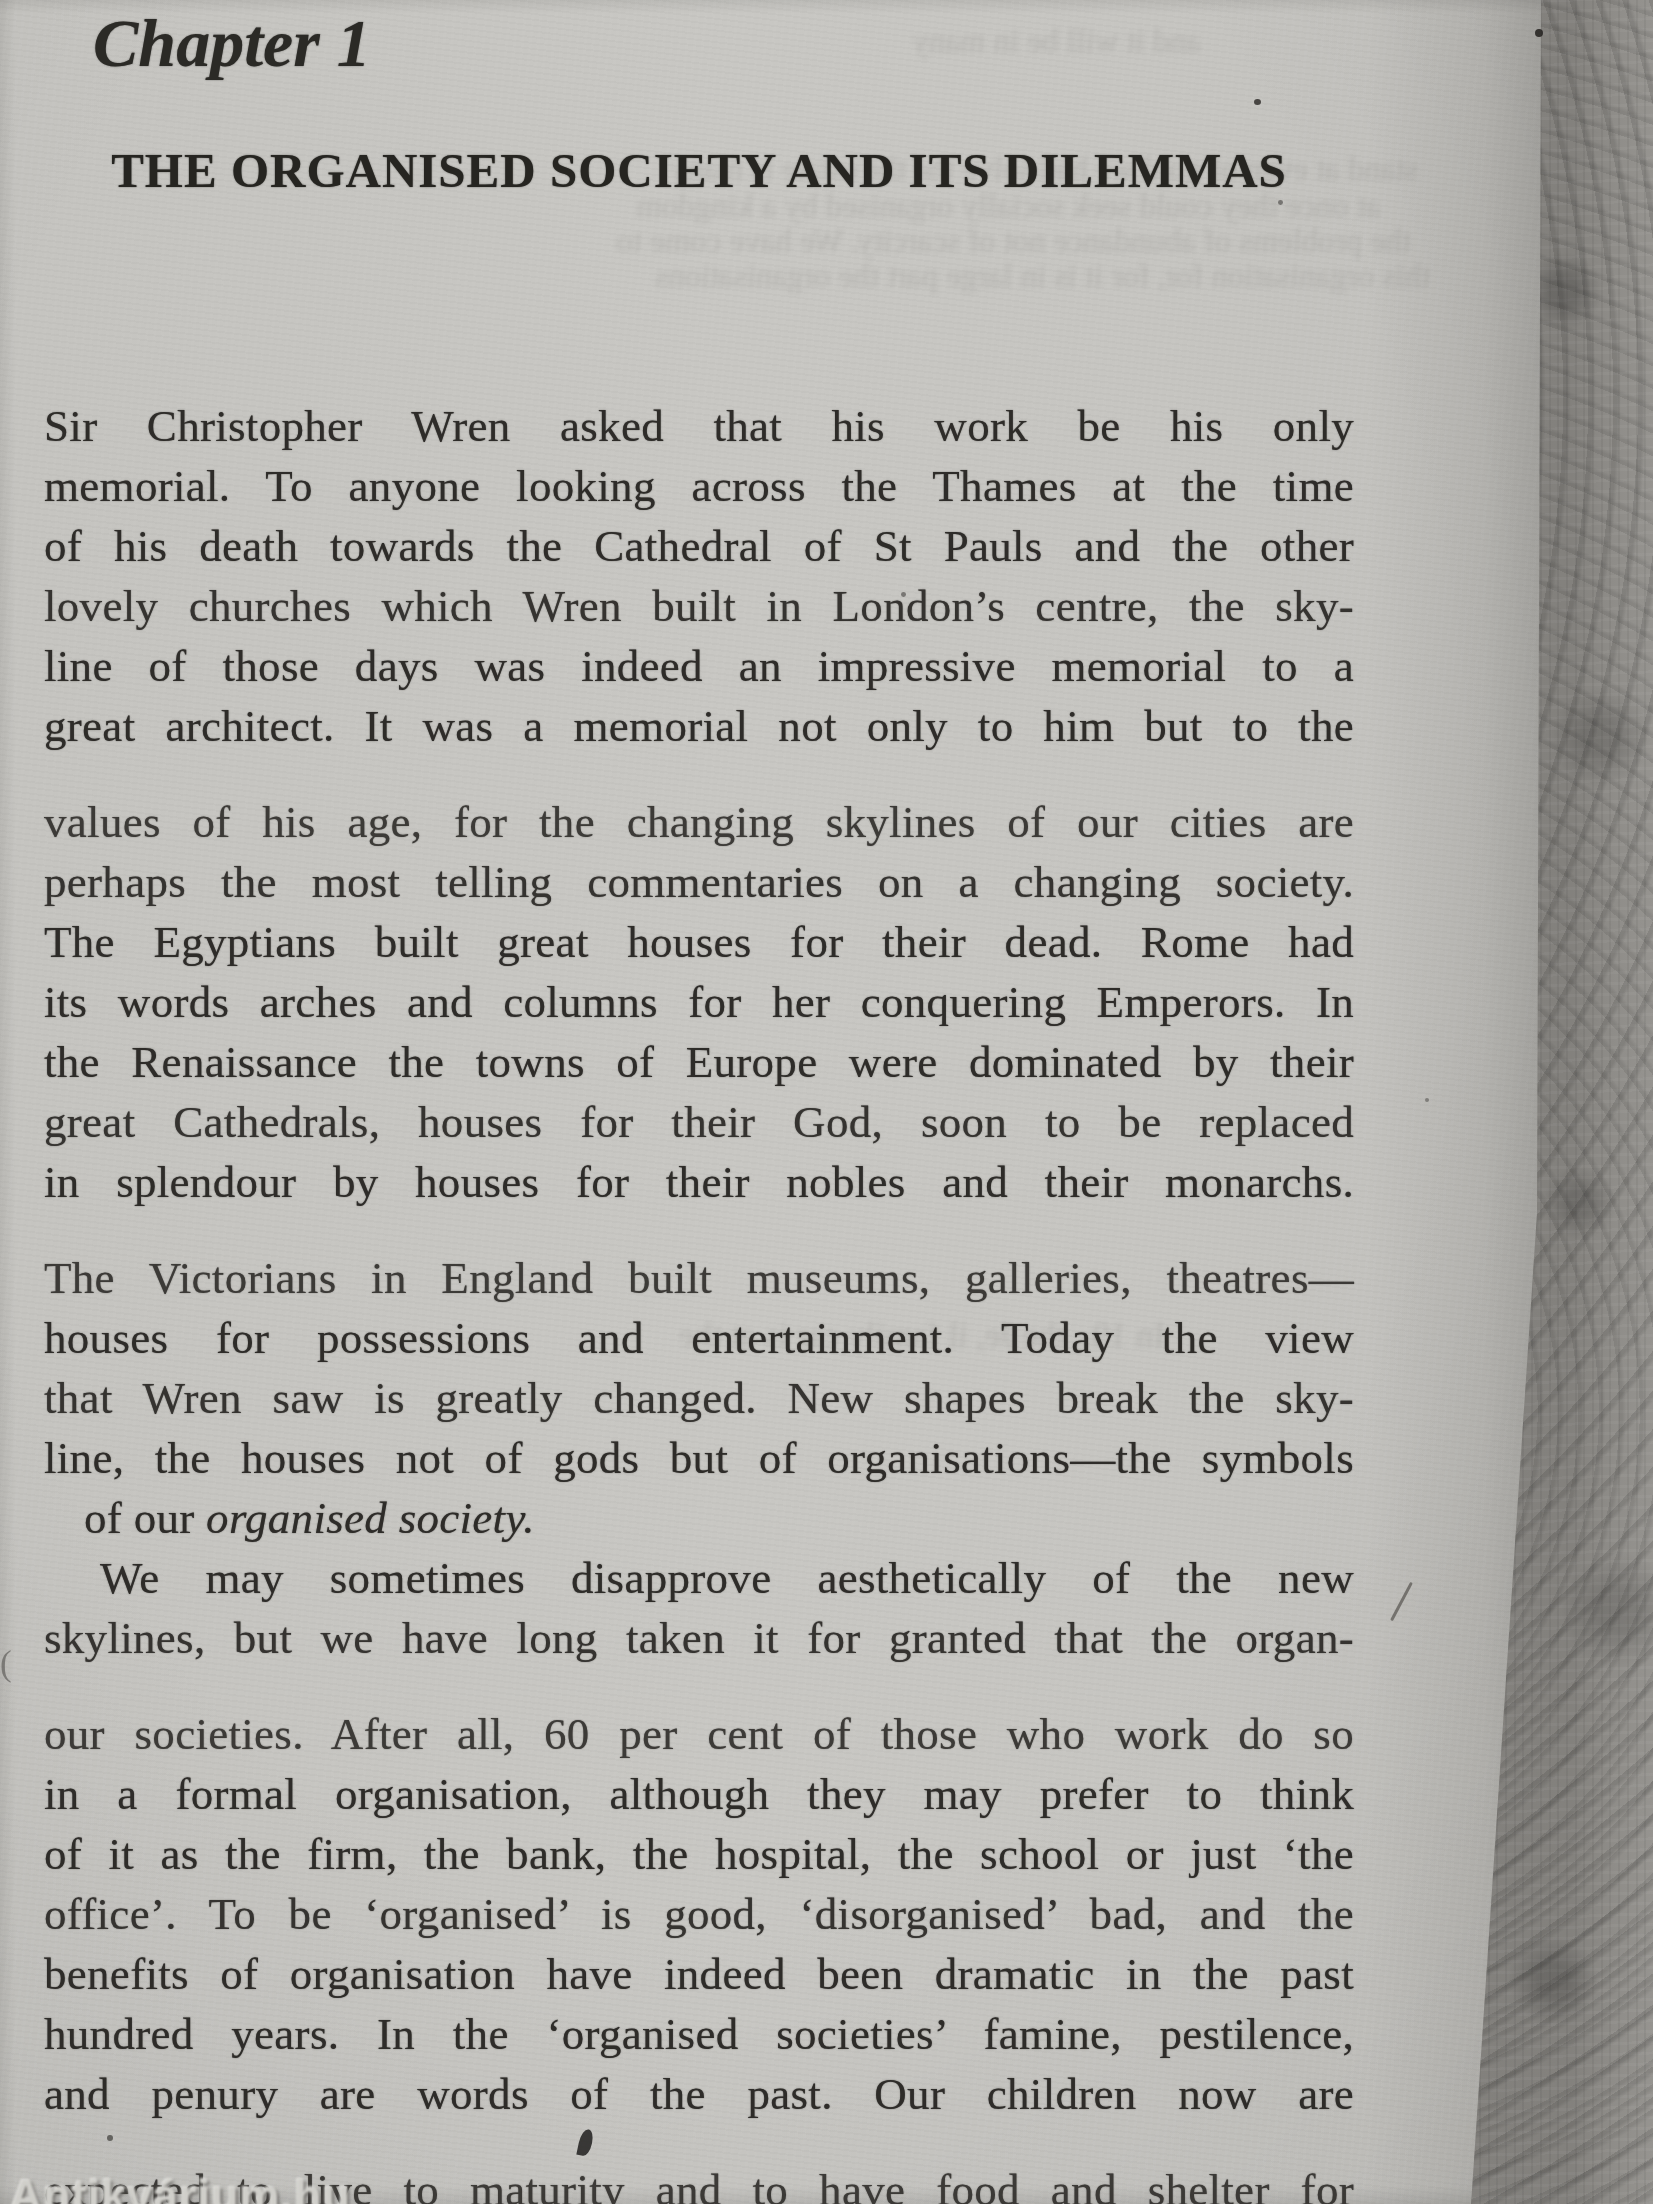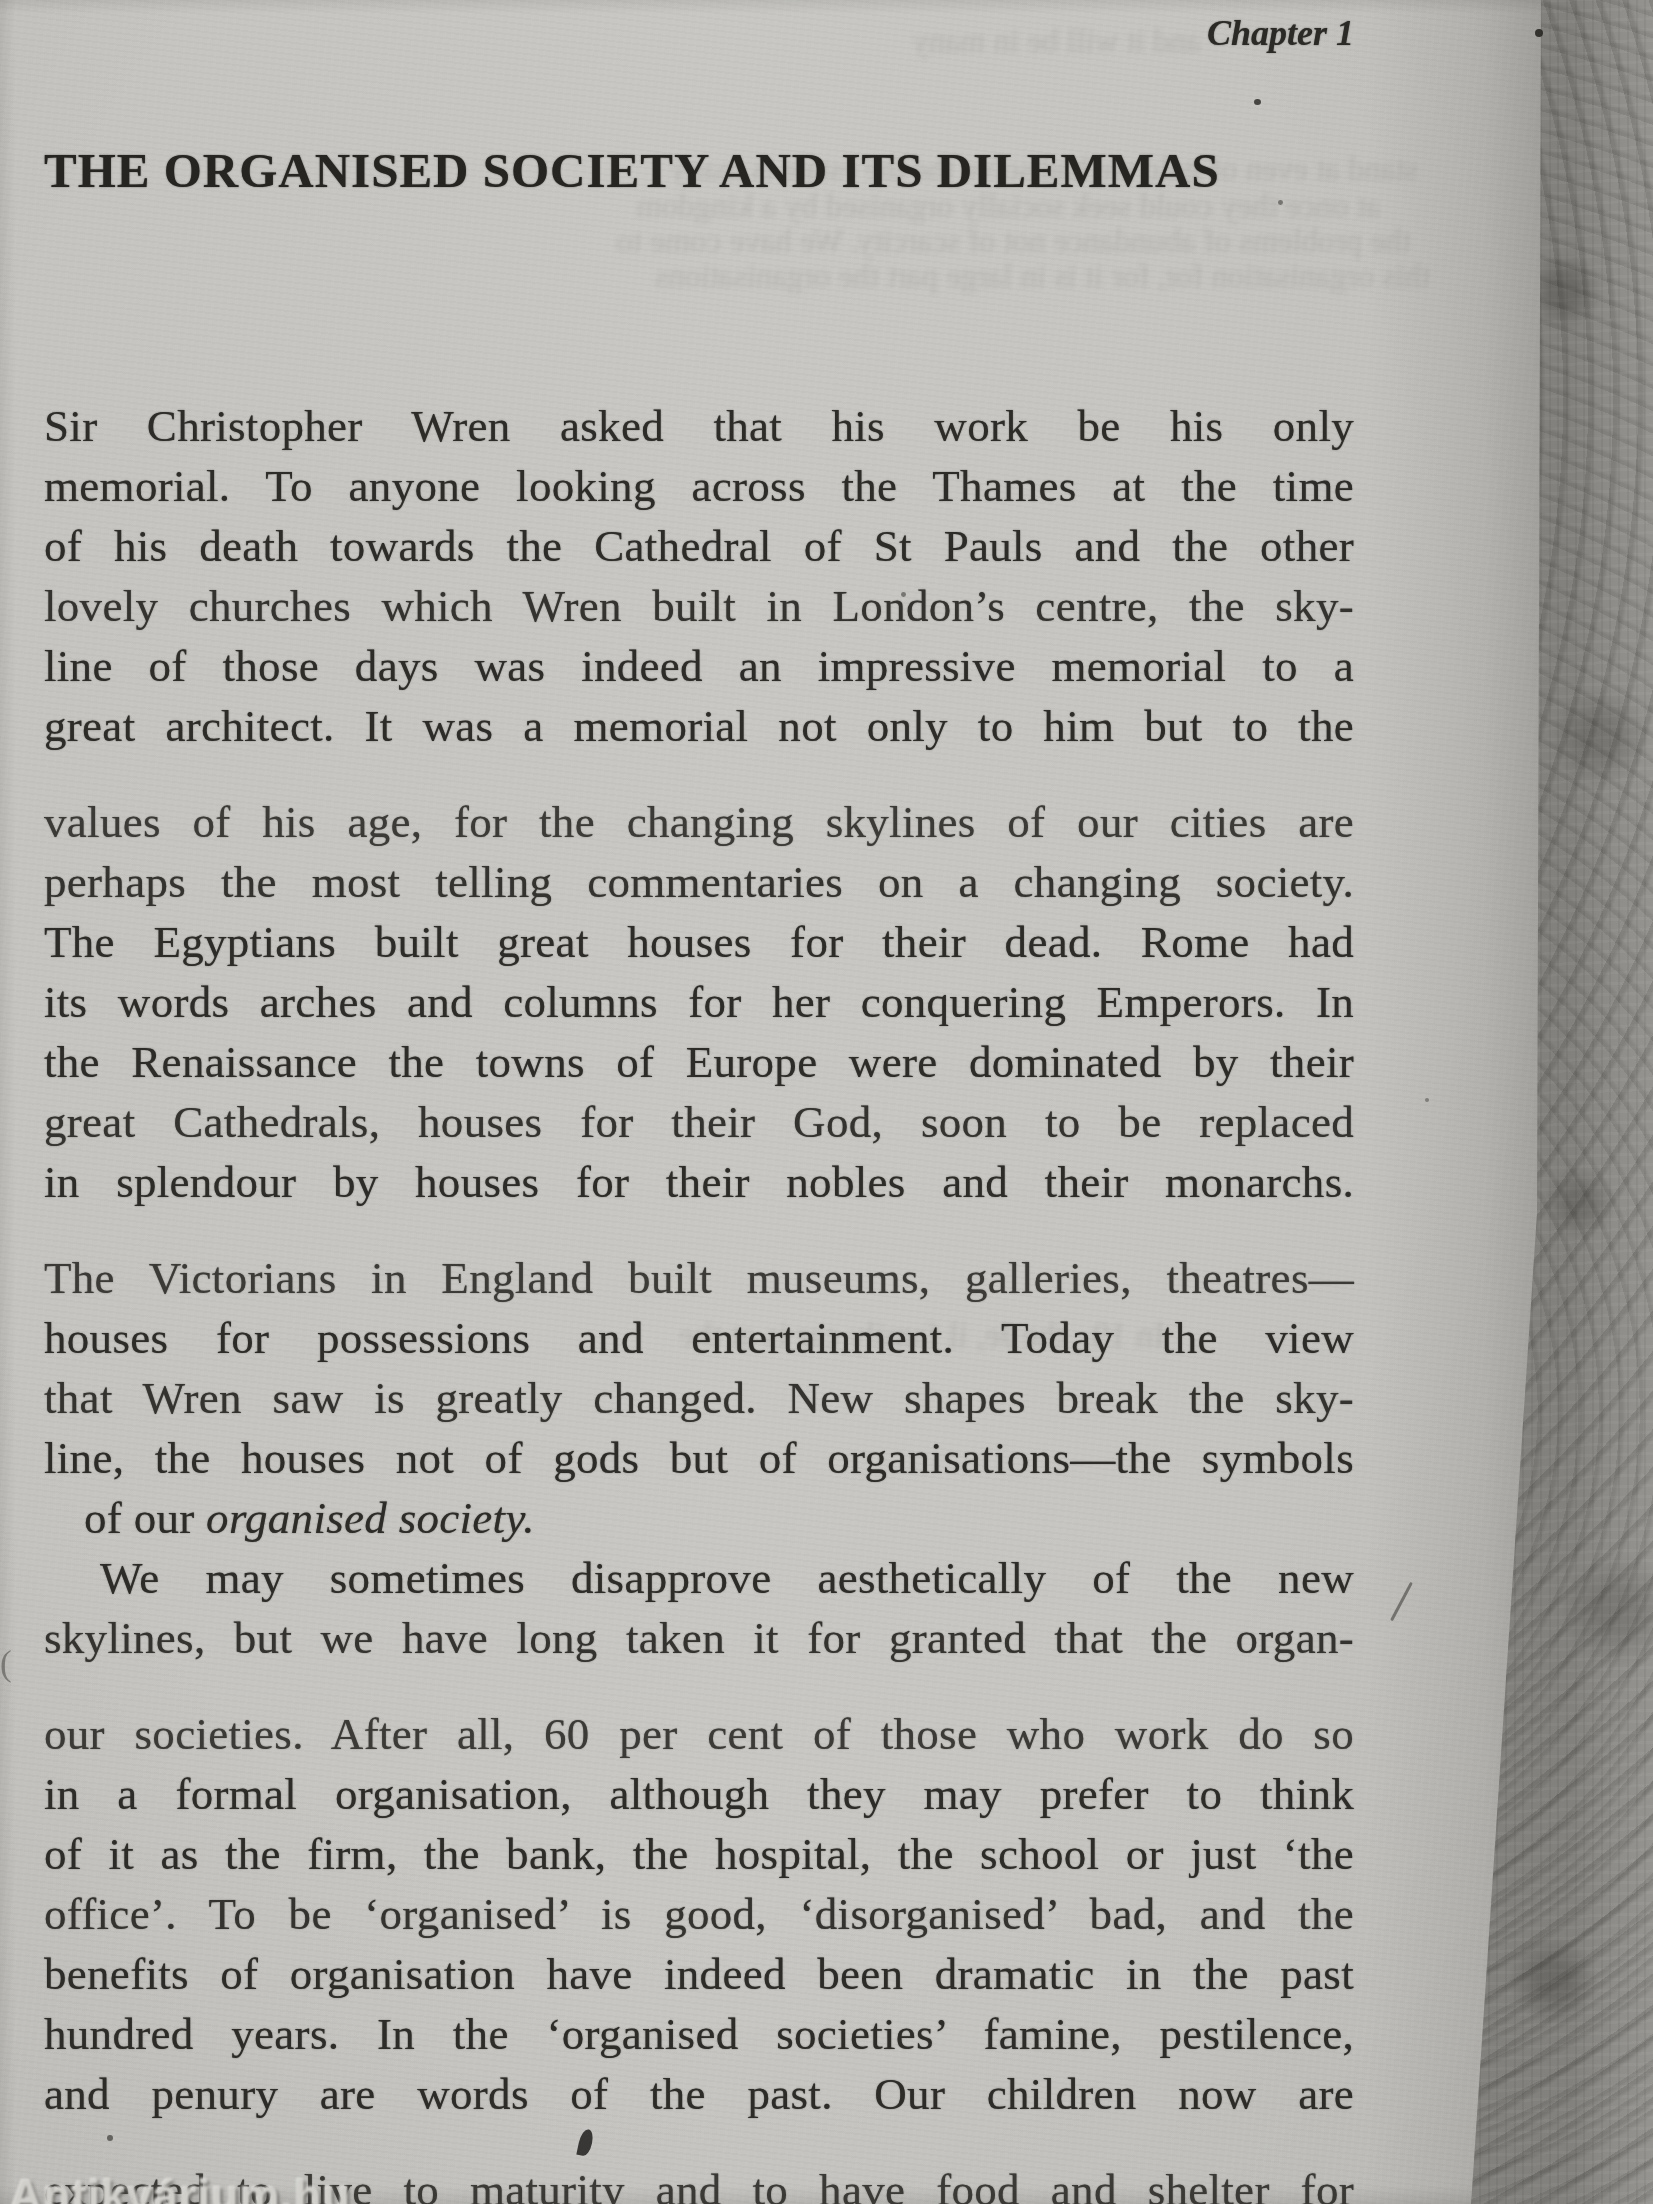--- a/index.html
+++ b/index.html
@@ -51,29 +51,29 @@
     position:absolute;
     color:#4e4c49;opacity:0.13;
     filter:blur(2.5px);
     transform:scaleX(-1) skewX(2deg);
     white-space:nowrap;
     font-family:"Liberation Serif", serif;
     pointer-events:none;
   }
   
   .chapter{
-    position:absolute;top:12px;left:44px;width:1310px;
-    text-align:right;text-indent:49px;
-    font-size:36px;font-style:italic;font-weight:bold;
+    position:absolute;top:4px;left:44px;width:1310px;
+    text-align:left;text-indent:49px;
+    font-size:68px;font-style:italic;font-weight:bold;
     color:#2b2a26;
     text-shadow:0 0 1.5px rgba(43,42,38,0.7);
   }
   .title{
     position:absolute;top:142px;left:44px;width:1310px;margin:0;
-    text-align:left;
+    text-align:center;
     font-size:49px;font-weight:bold;letter-spacing:1px;
     color:#262521;
     text-shadow:0 0 1.5px rgba(38,37,33,0.75);
   }
   .body-text{
     position:absolute;top:396px;left:44px;width:1310px;
     font-size:45px;color:#2e2c29;
     letter-spacing:0.3px;
     text-shadow:0 0 1.3px rgba(46,44,41,0.75);
   }

